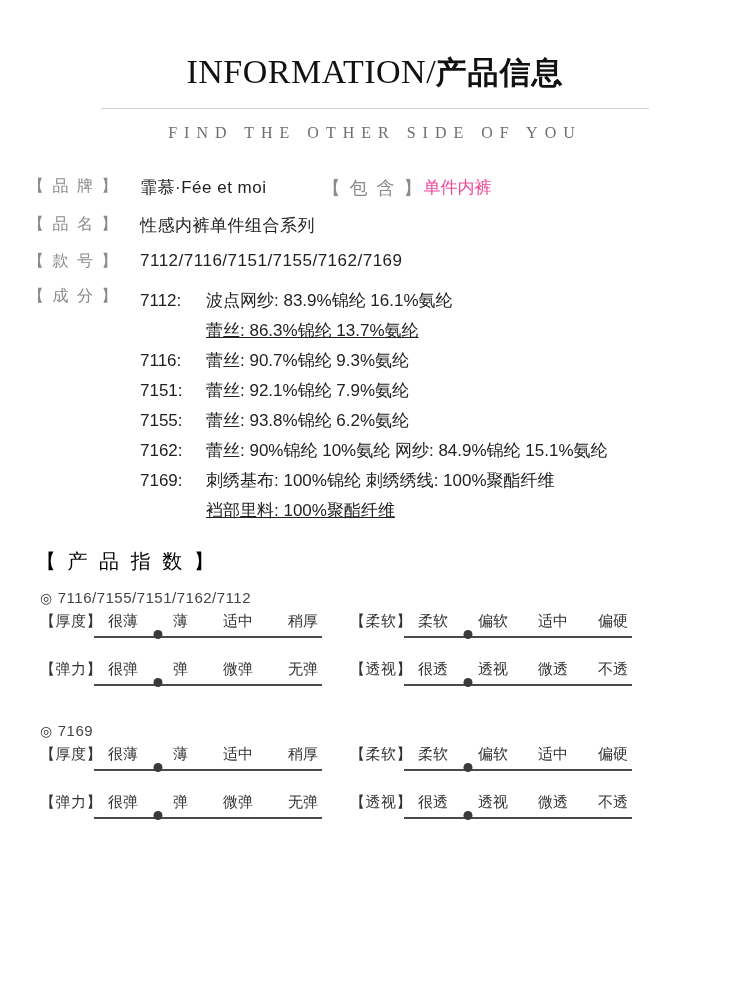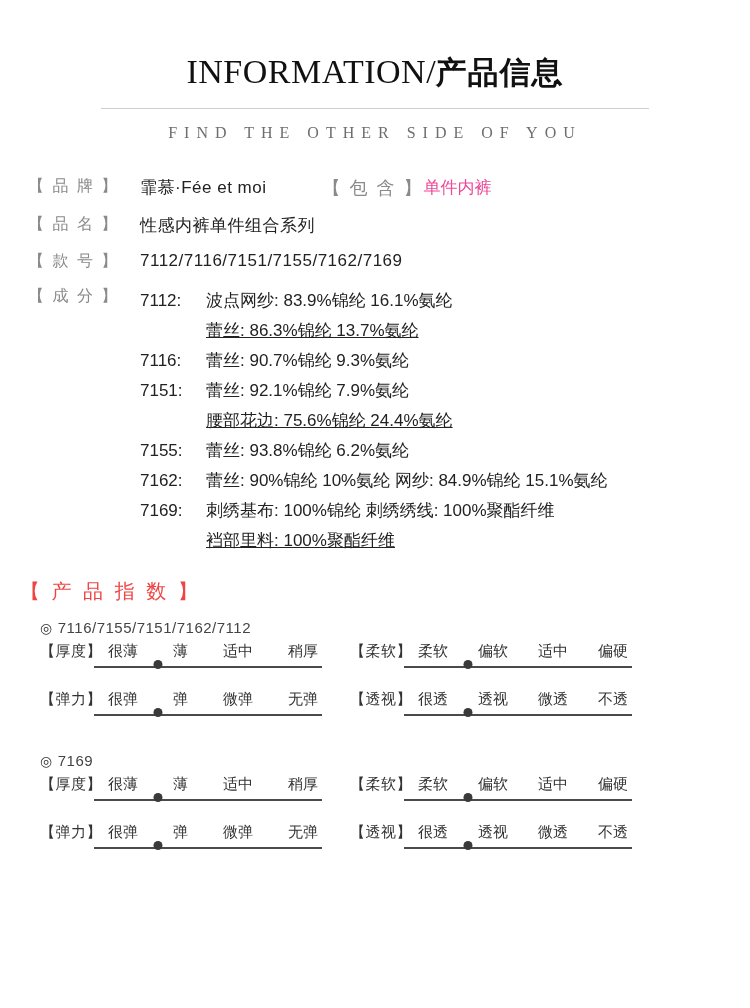--- a/index.html
+++ b/index.html
@@ -113,22 +113,22 @@
   }
   .comp-sub {
     padding-left: 66px;
     white-space: nowrap;
     text-decoration: underline;
   }
 
   
   .index-title {
     margin-top: 22px;
-    padding-left: 20px;
-    color: #ef4444;
+    padding-left: 36px;
+    color: #000000;
     font-size: 20px;
     letter-spacing: 3px;
   }
   .group {
     margin-top: 14px;
     padding-left: 40px;
   }
   .group-head {
     color: #444;
     font-size: 15px;
@@ -238,21 +238,20 @@
           <span class="comp-code">7116:</span>
           <span class="comp-text">蕾丝: 90.7%锦纶 9.3%氨纶</span>
         </div>
       </div>
 
       <div>
         <div class="comp-item">
           <span class="comp-code">7151:</span>
           <span class="comp-text">蕾丝: 92.1%锦纶 7.9%氨纶</span>
         </div>
-        <div class="comp-sub">腰部花边: 75.6%锦纶 24.4%氨纶</div>
       </div>
 
       <div>
         <div class="comp-item">
           <span class="comp-code">7155:</span>
           <span class="comp-text">蕾丝: 93.8%锦纶 6.2%氨纶</span>
         </div>
       </div>
 
       <div>

